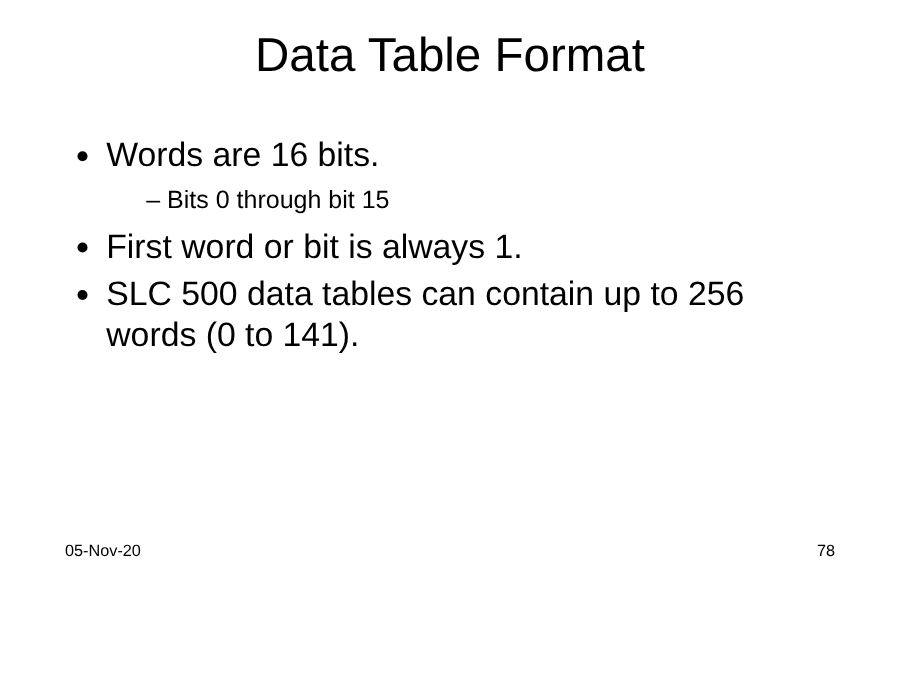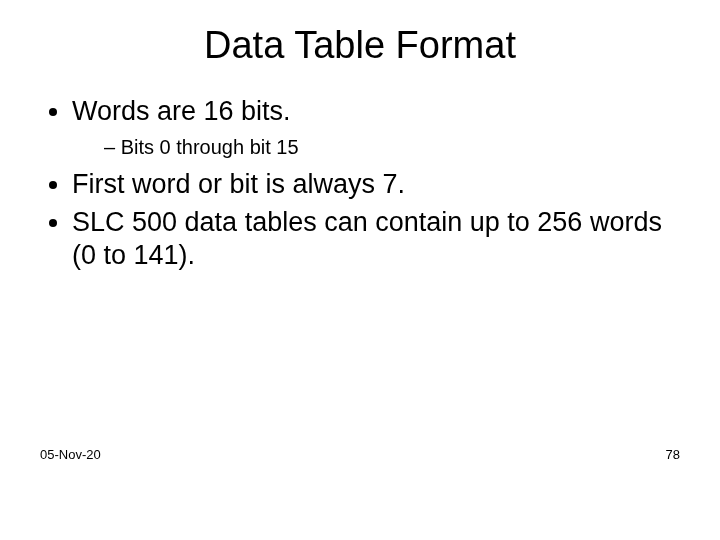--- a/index.html
+++ b/index.html
@@ -25,41 +25,41 @@
     padding-top: 24px;
     letter-spacing: 0px;
   }
   .body {
     padding: 24px 40px 0 40px;
     font-size: 27px;
     line-height: 1.25;
   }
   ul.lvl1 {
     list-style-type: disc;
-    margin: 4px;
+    margin: 17px;
     padding-left: 28px;
   }
   ul.lvl1 > li {
     margin-bottom: 4px;
   }
   ul.lvl2 {
     list-style: none;
     margin: 6px 0 8px 0;
     padding-left: 32px;
     font-size: 20px;
   }
   ul.lvl2 > li::before {
     content: "– ";
   }
   .footer {
     position: absolute;
     left: 0;
     right: 0;
-    bottom: 22px;
-    padding: 0 40px;
+    bottom: 36px;
+    padding: 0 52px;
     display: flex;
     justify-content: space-between;
     font-size: 13px;
     color: #000;
   }
 </style>
 </head>
 <body>
 
 <div class="slide">
@@ -67,21 +67,21 @@
   <div class="title">Data Table Format</div>
 
   <div class="body">
     <ul class="lvl1">
       <li>
         <span>Words are 16 bits.</span>
         <ul class="lvl2">
           <li>Bits 0 through bit 15</li>
         </ul>
       </li>
-      <li>First word or bit is always 7.</li>
+      <li>First word or bit is always 1.</li>
       <li>SLC 500 data tables can contain up to 256 words (0 to 141).</li>
     </ul>
   </div>
 
   <div class="footer">
     <span>05-Nov-20</span>
     <span>78</span>
   </div>
 
 </div>

